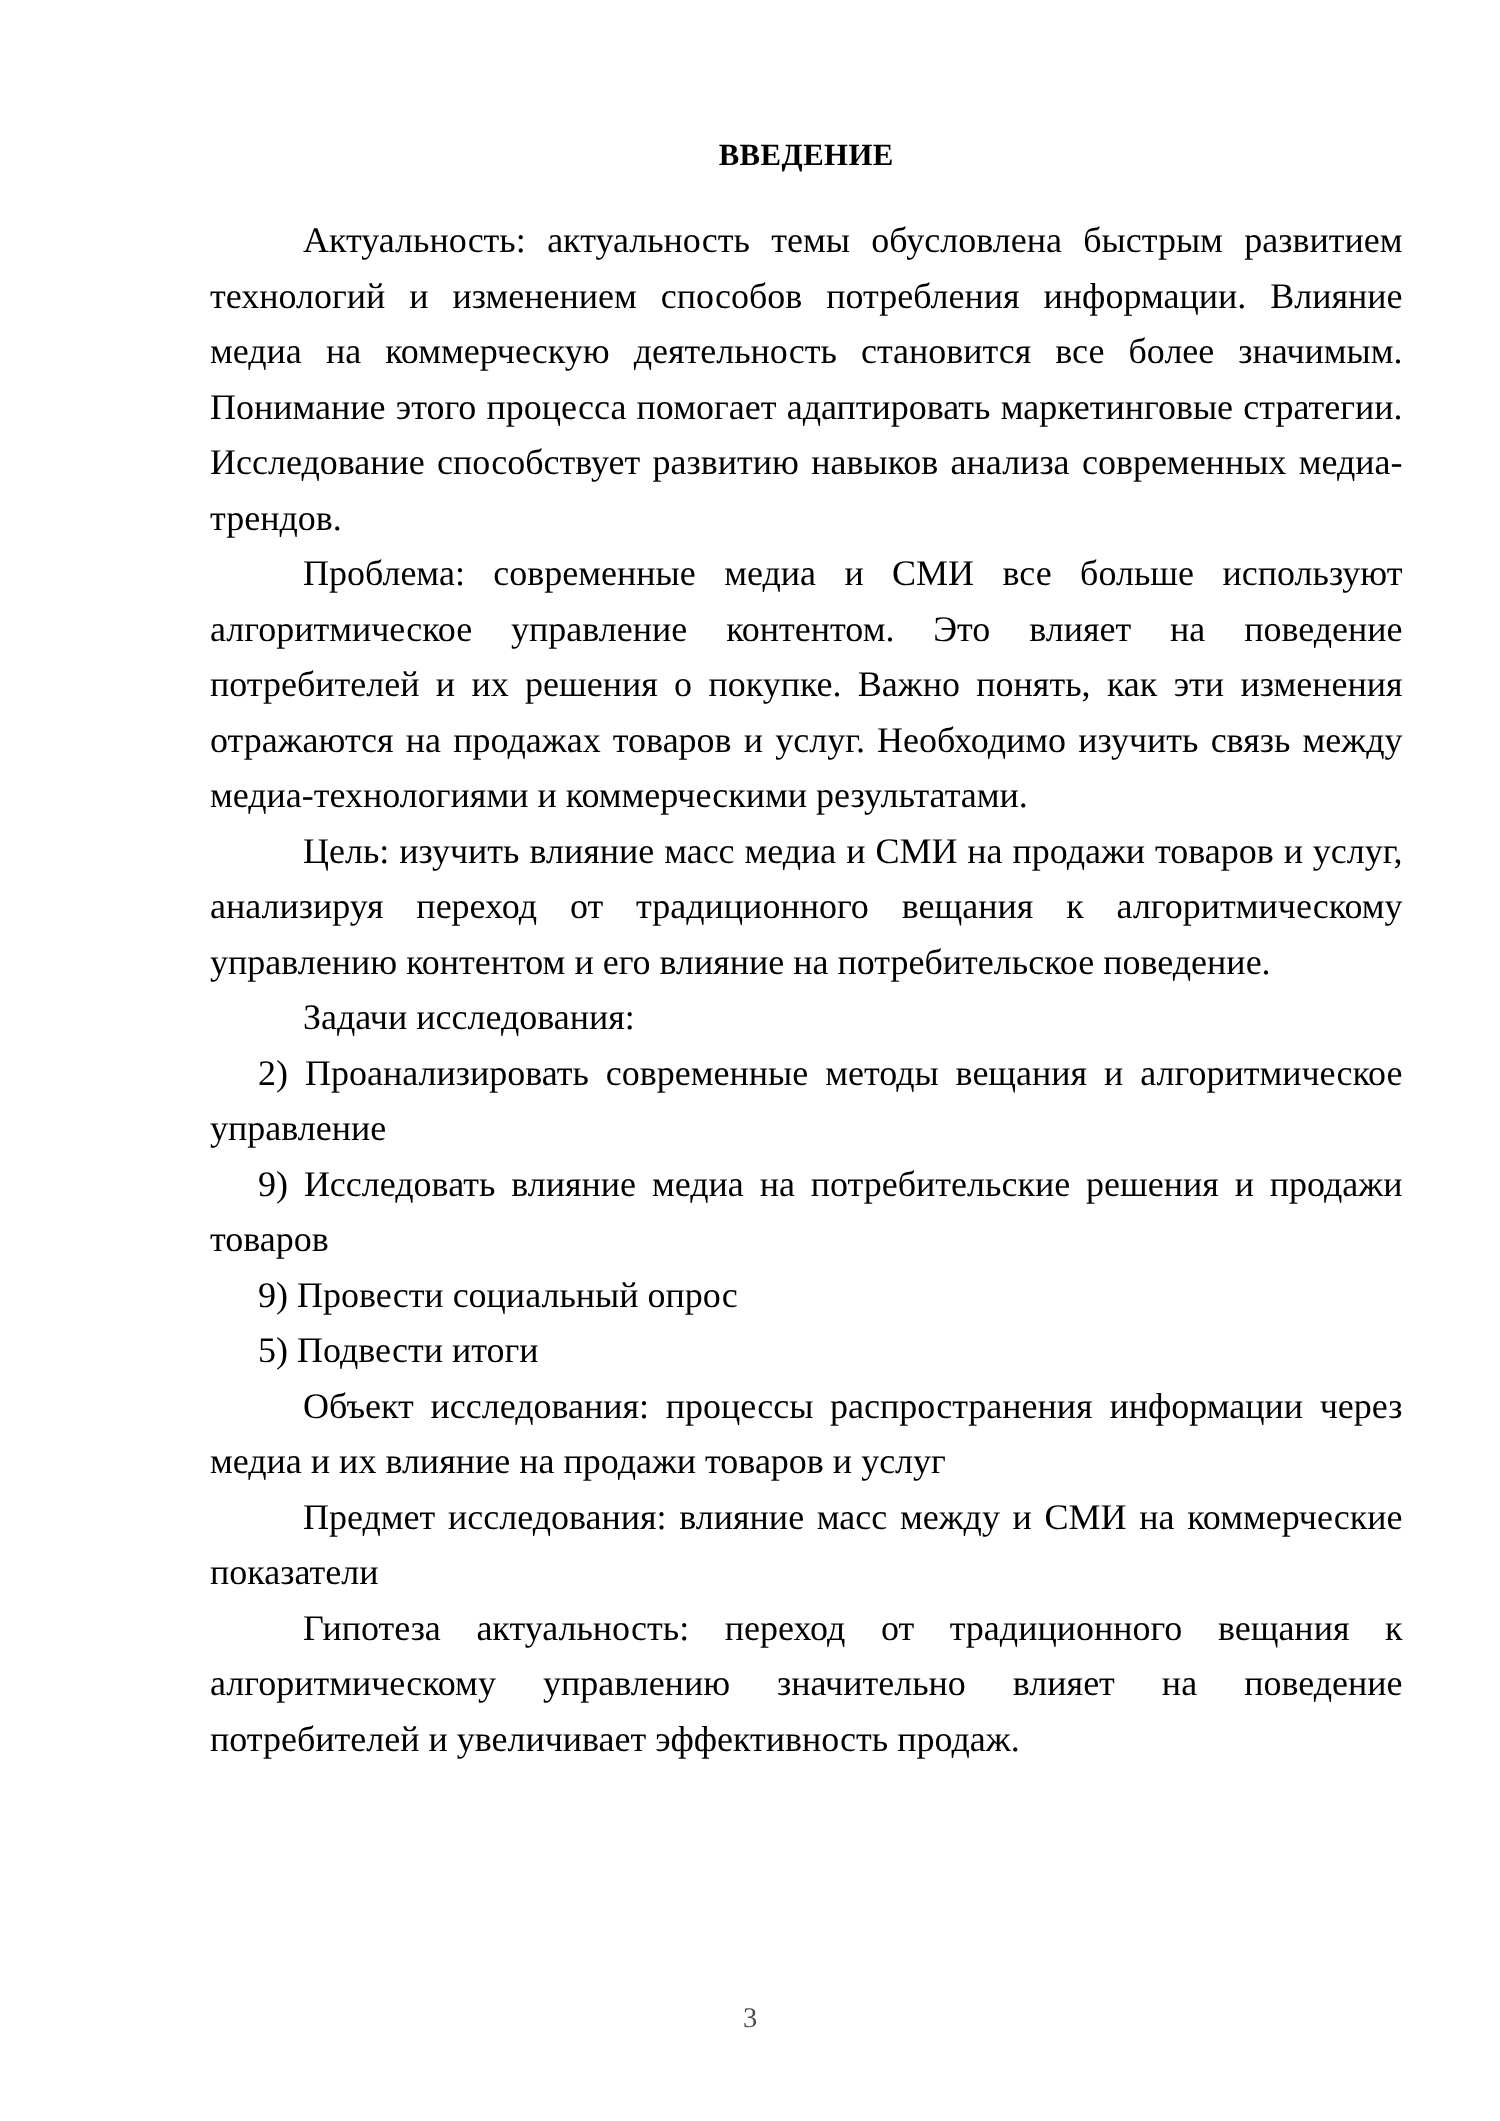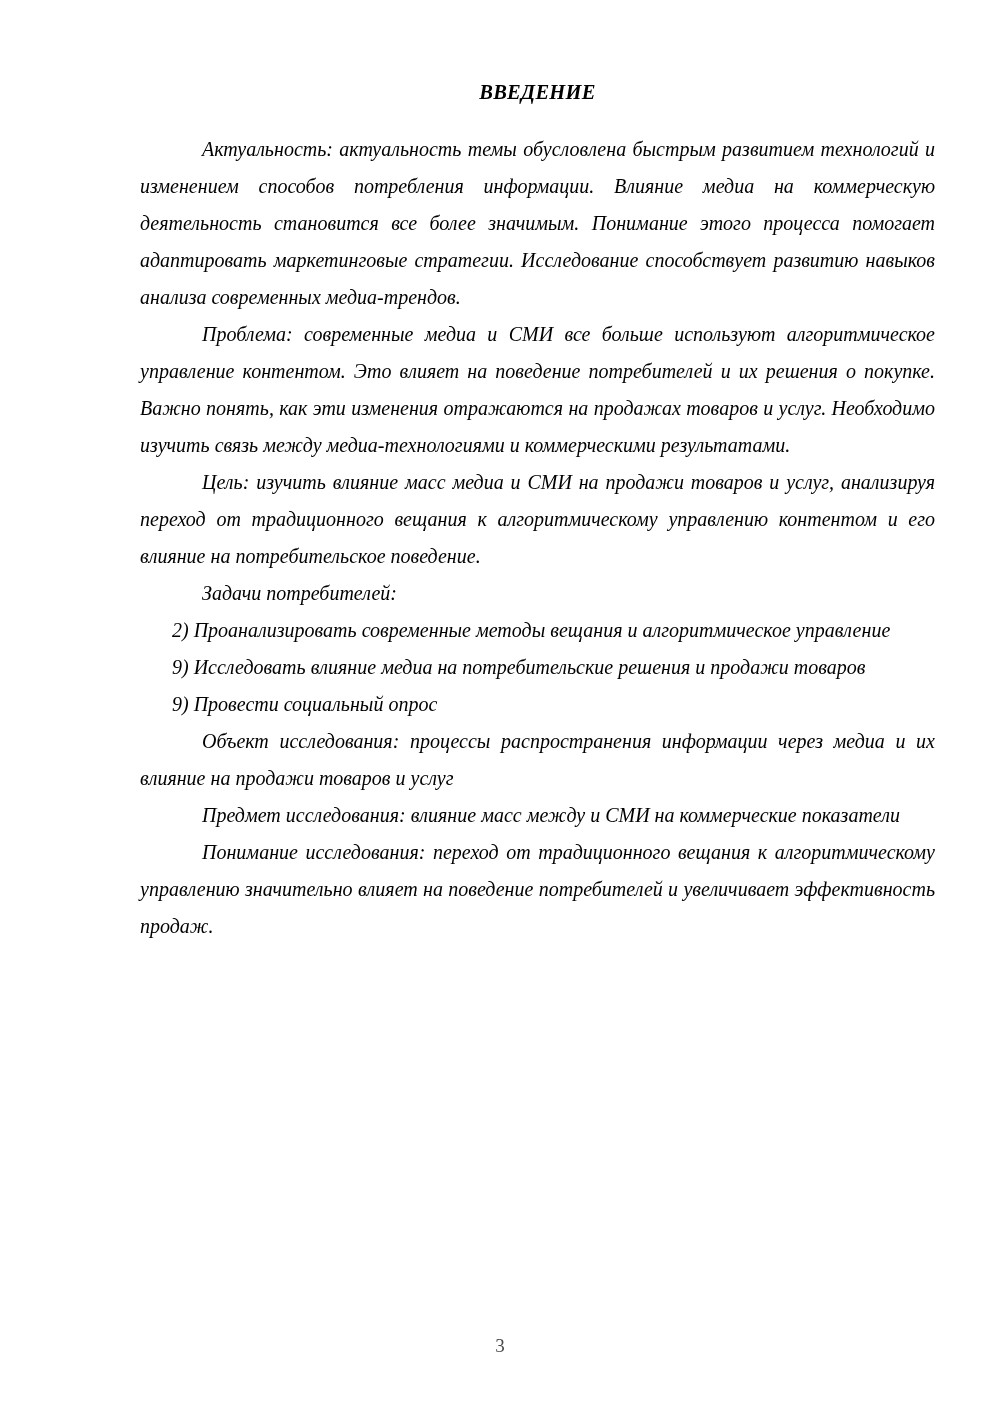--- a/index.html
+++ b/index.html
@@ -15,34 +15,33 @@
     position: relative;
     width: 1000px;
     height: 1414px;
     background: #ffffff;
     overflow: hidden;
     box-sizing: border-box;
   }
   #content {
     position: absolute;
     left: 140px;
-    top: 80px;
+    top: 92px;
     width: 795px;
-    font-style: italic;
   }
   .doc-title {
     font-size: 20.5px;
     font-weight: bold;
     text-align: center;
     letter-spacing: 0.3px;
     margin: 0 0 26px 0;
     line-height: 1.2;
   }
   .para {
-    font-size: 20px;
+    font-size: 24px;
     line-height: 37px;
     text-align: justify;
     text-justify: inter-word;
     margin: 0;
     text-indent: 62px;
     hyphens: none;
   }
   .para.list-item {
     text-indent: 32px;
   }
@@ -67,26 +66,27 @@
 <div id="page">
 
   <div id="content">
 
     <h1 class="doc-title">ВВЕДЕНИЕ</h1>
 
     <div id="blocks">
         <p class="para">Актуальность: актуальность темы обусловлена быстрым развитием технологий и изменением способов потребления информации. Влияние медиа на коммерческую деятельность становится все более значимым. Понимание этого процесса помогает адаптировать маркетинговые стратегии. Исследование способствует развитию навыков анализа современных медиа-трендов.</p>
         <p class="para">Проблема: современные медиа и СМИ все больше используют алгоритмическое управление контентом. Это влияет на поведение потребителей и их решения о покупке. Важно понять, как эти изменения отражаются на продажах товаров и услуг. Необходимо изучить связь между медиа-технологиями и коммерческими результатами.</p>
         <p class="para">Цель: изучить влияние масс медиа и СМИ на продажи товаров и услуг, анализируя переход от традиционного вещания к алгоритмическому управлению контентом и его влияние на потребительское поведение.</p>
-        <p class="para tasks-head">Задачи потребителей:</p>
+        <p class="para tasks-head">Задачи исследования:</p>
         <p class="para list-item">2) Проанализировать современные методы вещания и алгоритмическое управление</p>
         <p class="para list-item">9) Исследовать влияние медиа на потребительские решения и продажи товаров</p>
         <p class="para list-item">9) Провести социальный опрос</p>
+        <p class="para list-item">5) Подвести итоги</p>
         <p class="para">Объект исследования: процессы распространения информации через медиа и их влияние на продажи товаров и услуг</p>
         <p class="para">Предмет исследования: влияние масс между и СМИ на коммерческие показатели</p>
-        <p class="para">Понимание исследования: переход от традиционного вещания к алгоритмическому управлению значительно влияет на поведение потребителей и увеличивает эффективность продаж.</p>
+        <p class="para">Гипотеза актуальность: переход от традиционного вещания к алгоритмическому управлению значительно влияет на поведение потребителей и увеличивает эффективность продаж.</p>
       </div>
 
   </div>
 
   <div class="pagenum">3</div>
 
 </div>
 
 </body></html>

